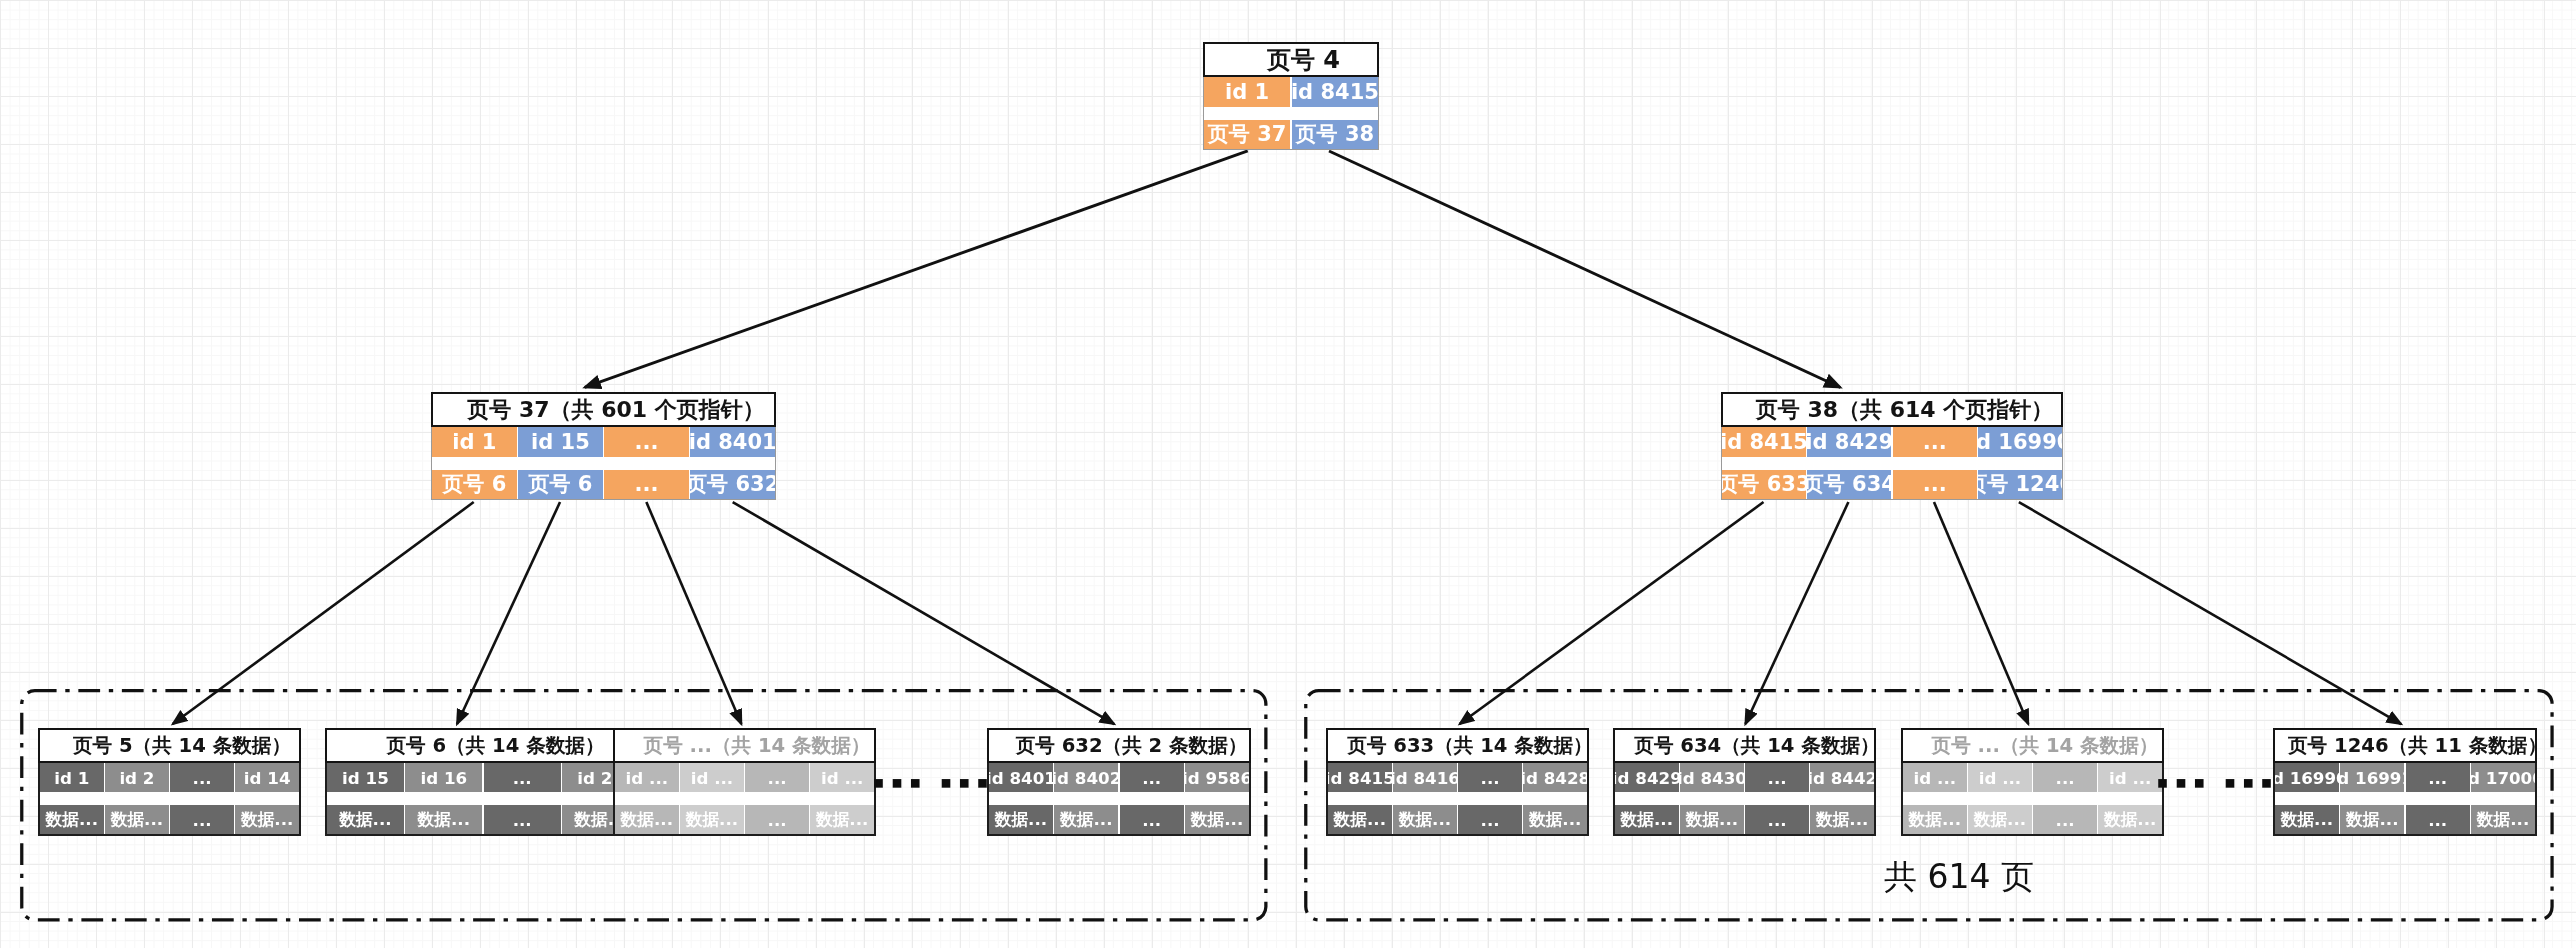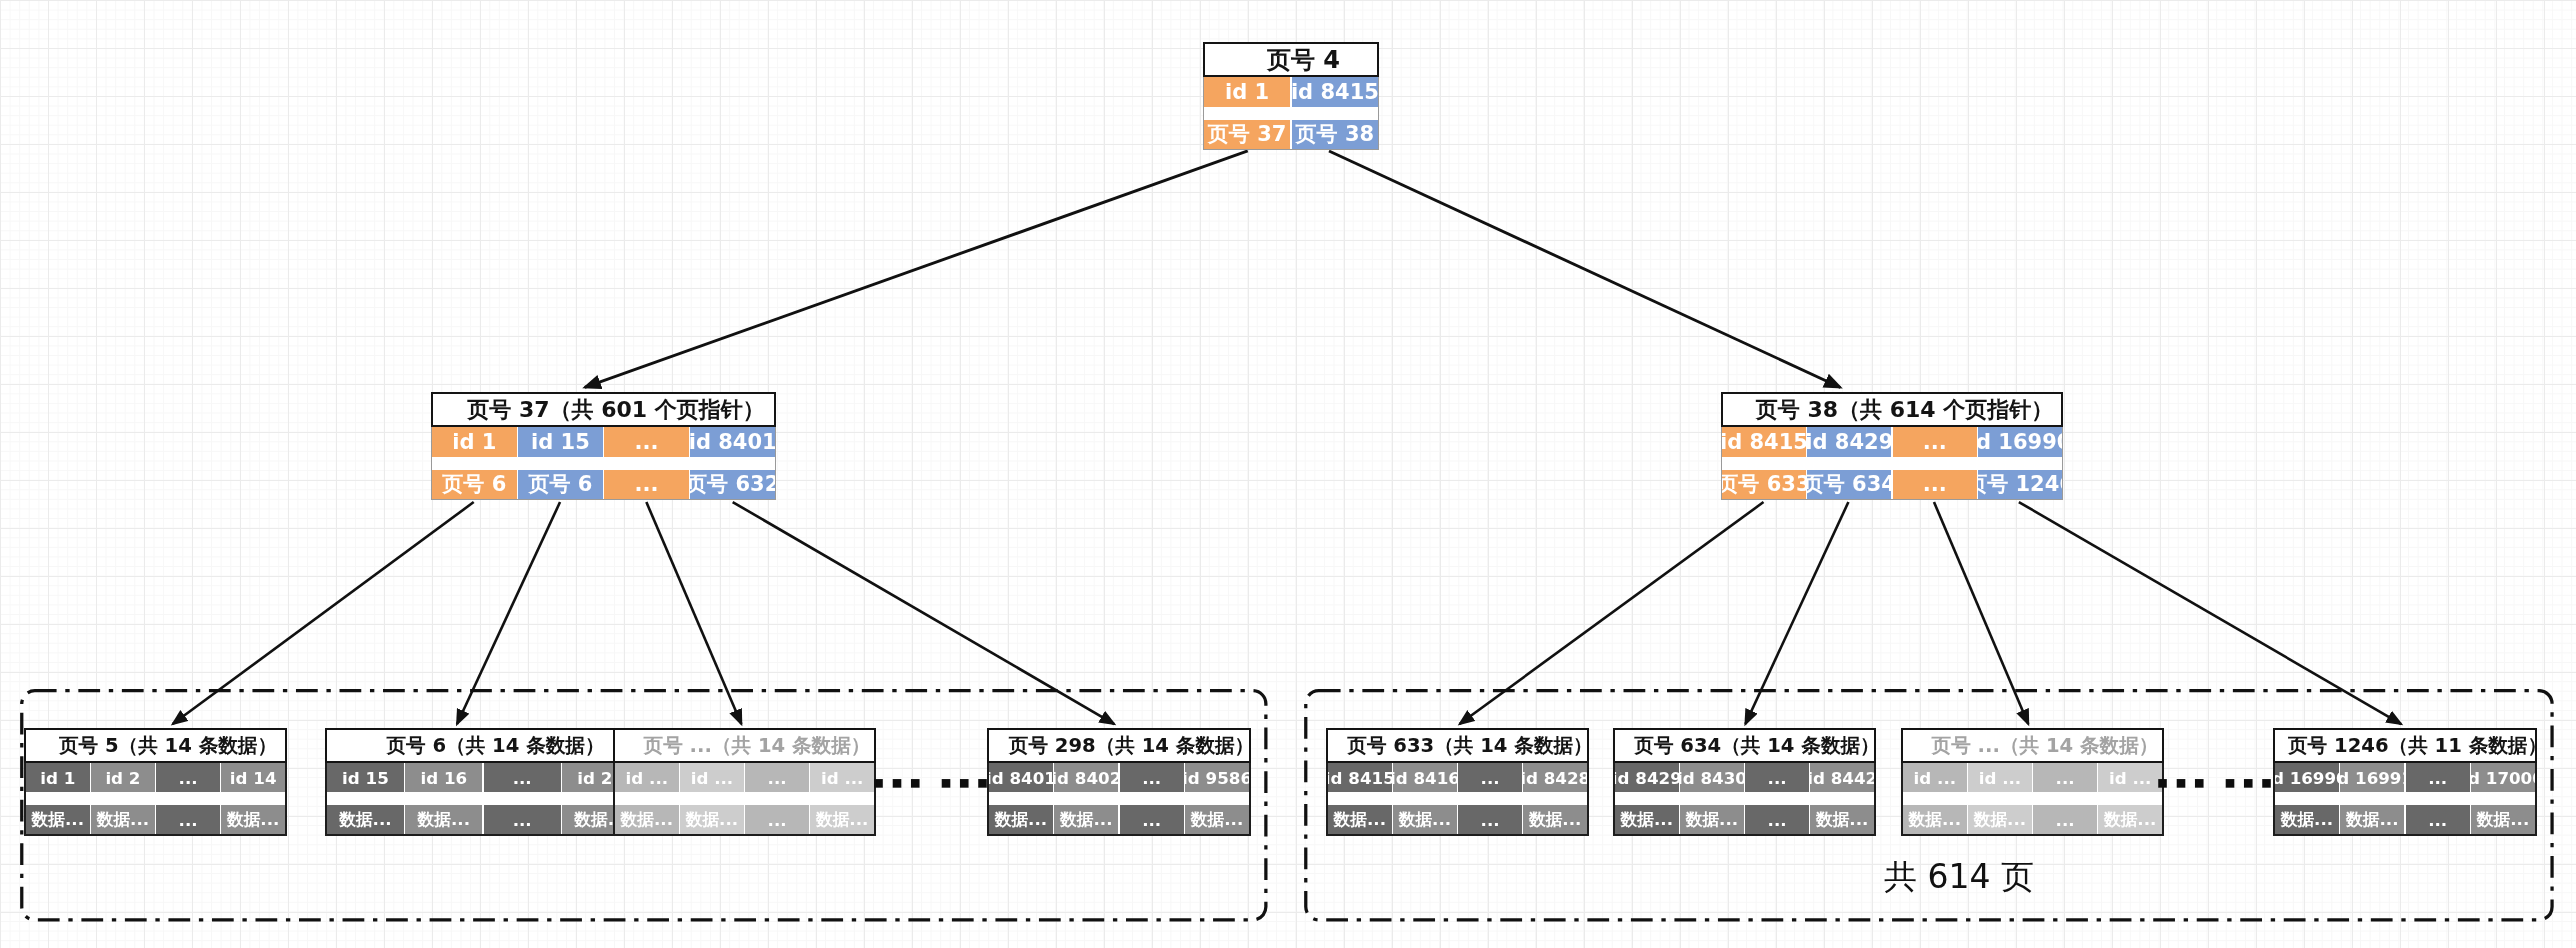--- a/index.html
+++ b/index.html
@@ -135,21 +135,21 @@
         <div>...</div>
         <div>...</div>
       </div>
       <div class="cell">
         <div>id 16990</div>
         <div>页号 1246</div>
       </div>
     </div>
   </div>
 
-  <div class="node leaf" style="left:24px;top:728px;width:263px;">
+  <div class="node leaf" style="left:38px;top:728px;width:263px;">
     <div class="hdr">页号 5（共 14 条数据）</div>
     <div class="cells">
       <div class="cell">
         <div>id 1</div>
         <div>数据...</div>
       </div>
       <div class="cell">
         <div>id 2</div>
         <div>数据...</div>
       </div>
@@ -204,21 +204,21 @@
       <div class="cell">
         <div>id ...</div>
         <div>数据...</div>
       </div>
     </div>
   </div>
 
   <div class="dots" style="left:934px;top:782px;">▪▪▪ ▪▪▪</div>
 
   <div class="node leaf" style="left:987px;top:728px;width:264px;">
-    <div class="hdr">页号 298（共 14 条数据）</div>
+    <div class="hdr">页号 632（共 2 条数据）</div>
     <div class="cells">
       <div class="cell">
         <div>id 8401</div>
         <div>数据...</div>
       </div>
       <div class="cell">
         <div>id 8402</div>
         <div>数据...</div>
       </div>
       <div class="cell">

